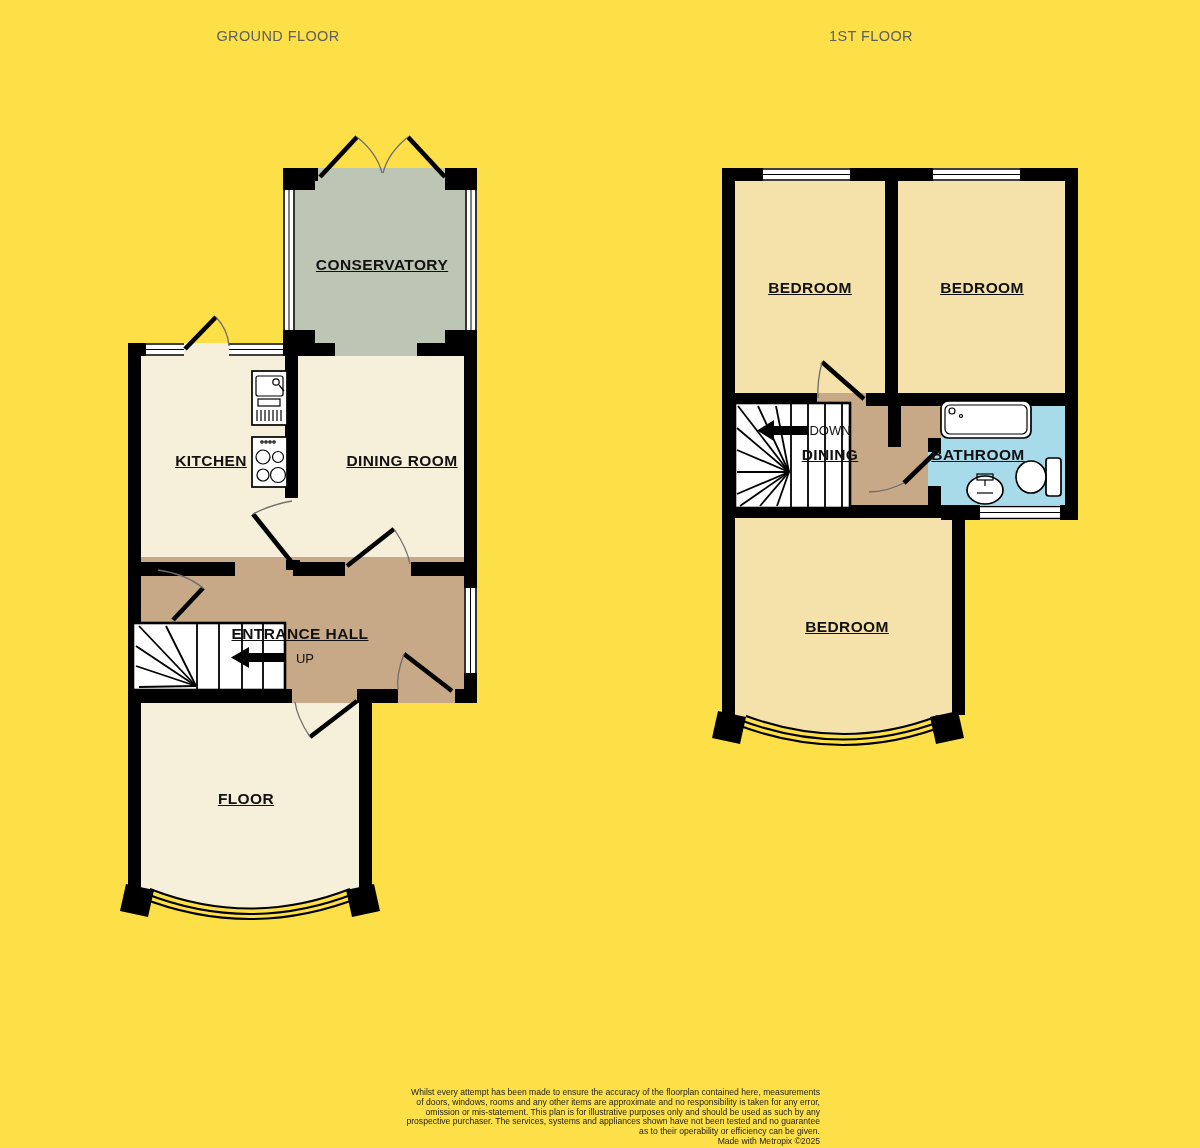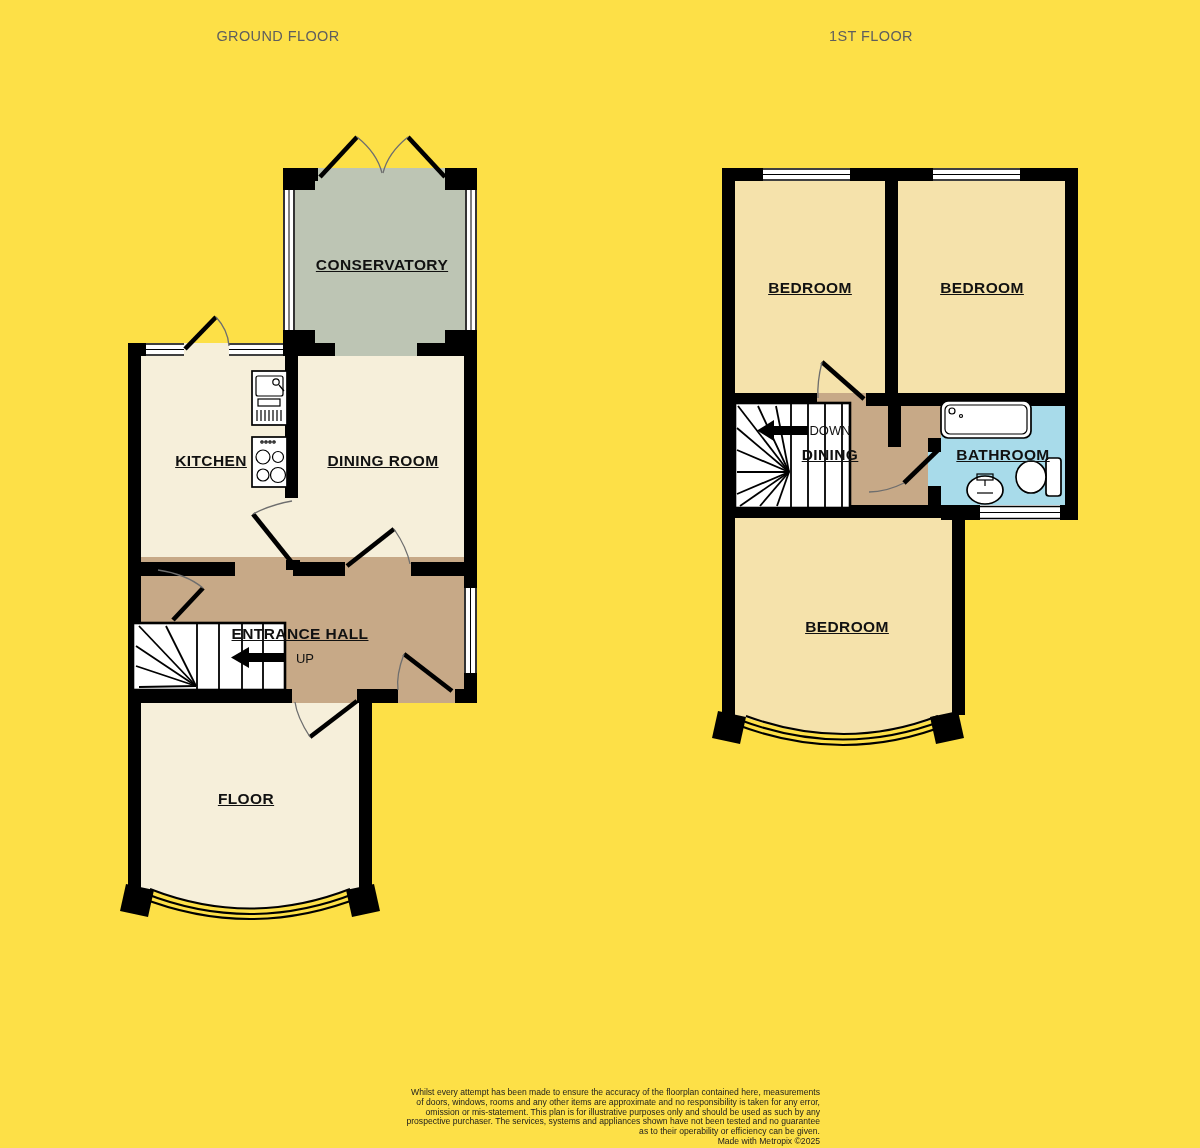--- a/index.html
+++ b/index.html
@@ -296,30 +296,30 @@
       </g>
     </g>
   </g>
 </svg>
 
 <div class="floor-title" style="left:278px;top:36px">GROUND FLOOR</div>
 <div class="floor-title" style="left:871px;top:36px">1ST FLOOR</div>
 
 <div class="room-label" style="left:382px;top:265px">CONSERVATORY</div>
 <div class="room-label" style="left:211px;top:461px">KITCHEN</div>
-<div class="room-label" style="left:383px;top:461px">DINING ROOM</div>
+<div class="room-label" style="left:402px;top:461px">DINING ROOM</div>
 <div class="room-label" style="left:300px;top:634px">ENTRANCE HALL</div>
 <div class="dir-label" style="left:305px;top:658px">UP</div>
 <div class="room-label" style="left:246px;top:799px">FLOOR</div>
 
 <div class="room-label" style="left:810px;top:288px">BEDROOM</div>
 <div class="room-label" style="left:982px;top:288px">BEDROOM</div>
 <div class="room-label" style="left:830px;top:455px">DINING</div>
 <div class="dir-label" style="left:830px;top:430px">DOWN</div>
-<div class="room-label" style="left:1003px;top:455px">BATHROOM</div>
+<div class="room-label" style="left:978px;top:455px">BATHROOM</div>
 <div class="room-label" style="left:847px;top:627px">BEDROOM</div>
 
 <div class="footer-text">Whilst every attempt has been made to ensure the accuracy of the floorplan contained here, measurements
 of doors, windows, rooms and any other items are approximate and no responsibility is taken for any error,
 omission or mis-statement. This plan is for illustrative purposes only and should be used as such by any
 prospective purchaser. The services, systems and appliances shown have not been tested and no guarantee
 as to their operability or efficiency can be given.
 Made with Metropix ©2025</div>
 
 </div>

